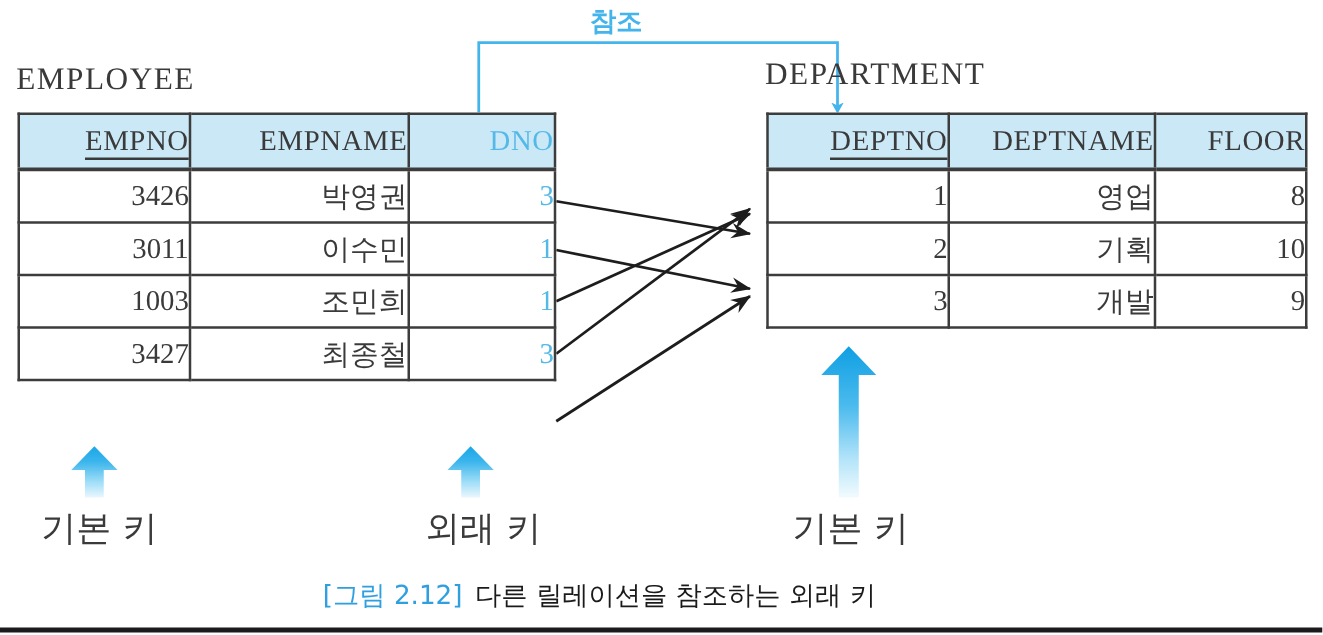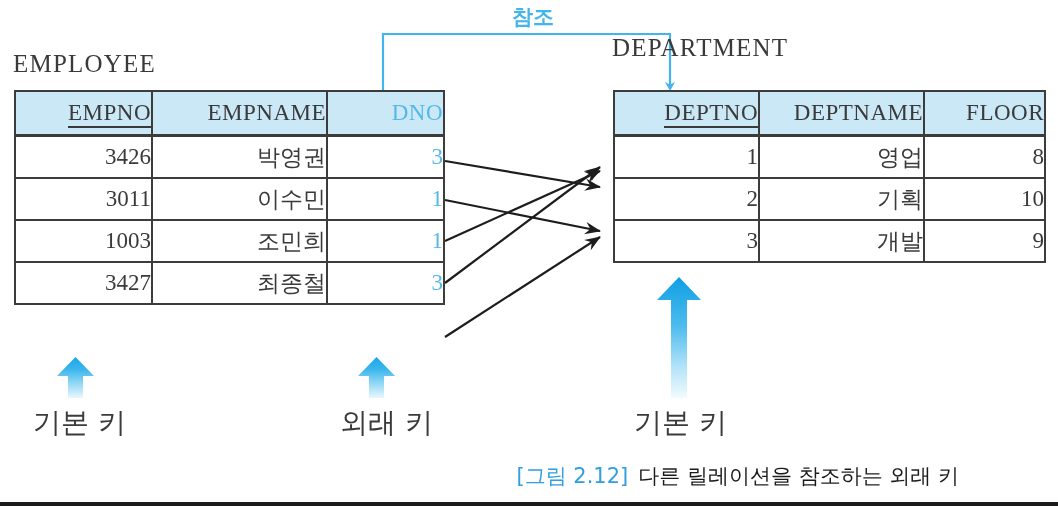--- a/index.html
+++ b/index.html
@@ -17,21 +17,21 @@
   
   .rel-title{
     position:absolute;
     font-family:"Liberation Serif", serif;
     font-size:25px;
     letter-spacing:1.2px;
     color:#3a3a3a;
     white-space:nowrap;
   }
   #emp-title{left:13px;top:50px;}
-  #dept-title{left:612px;top:34px;}
+  #dept-title{left:612px;top:46px;}
 
   
   table.rel{
     position:absolute;
     border-collapse:collapse;
     table-layout:fixed;
     background:#ffffff;
   }
   table.rel td,table.rel th{
     border:2px solid #3c3c3c;
@@ -78,33 +78,33 @@
     font-size:28px;
     color:#3a3a3a;
     white-space:nowrap;
   }
   #anno-pk-emp{left:33px;top:404px;}
   #anno-fk-dno{left:340px;top:404px;text-align:center;}
   #anno-pk-dept{left:634px;top:404px;}
 
   #ref-label{
     position:absolute;
-    left:512px;top:3px;
+    left:472px;top:3px;
     font-family:"DejaVu Sans", sans-serif;
     font-size:21px;
     font-weight:bold;
     color:#44b4ec;
     white-space:nowrap;
   }
 
   
   #caption{
     position:absolute;
     left:0;top:462px;width:959px;
-    text-align:right;
+    text-align:center;
     font-family:"DejaVu Sans", sans-serif;
     font-size:21px;
     color:#1a1a1a;
     white-space:nowrap;
   }
   #caption .figno{color:#2f9fe0;}
   #caption .captxt{margin-left:10px;}
 
   #bottom-rule{
     position:absolute;left:0;top:502px;width:1058px;height:4px;

